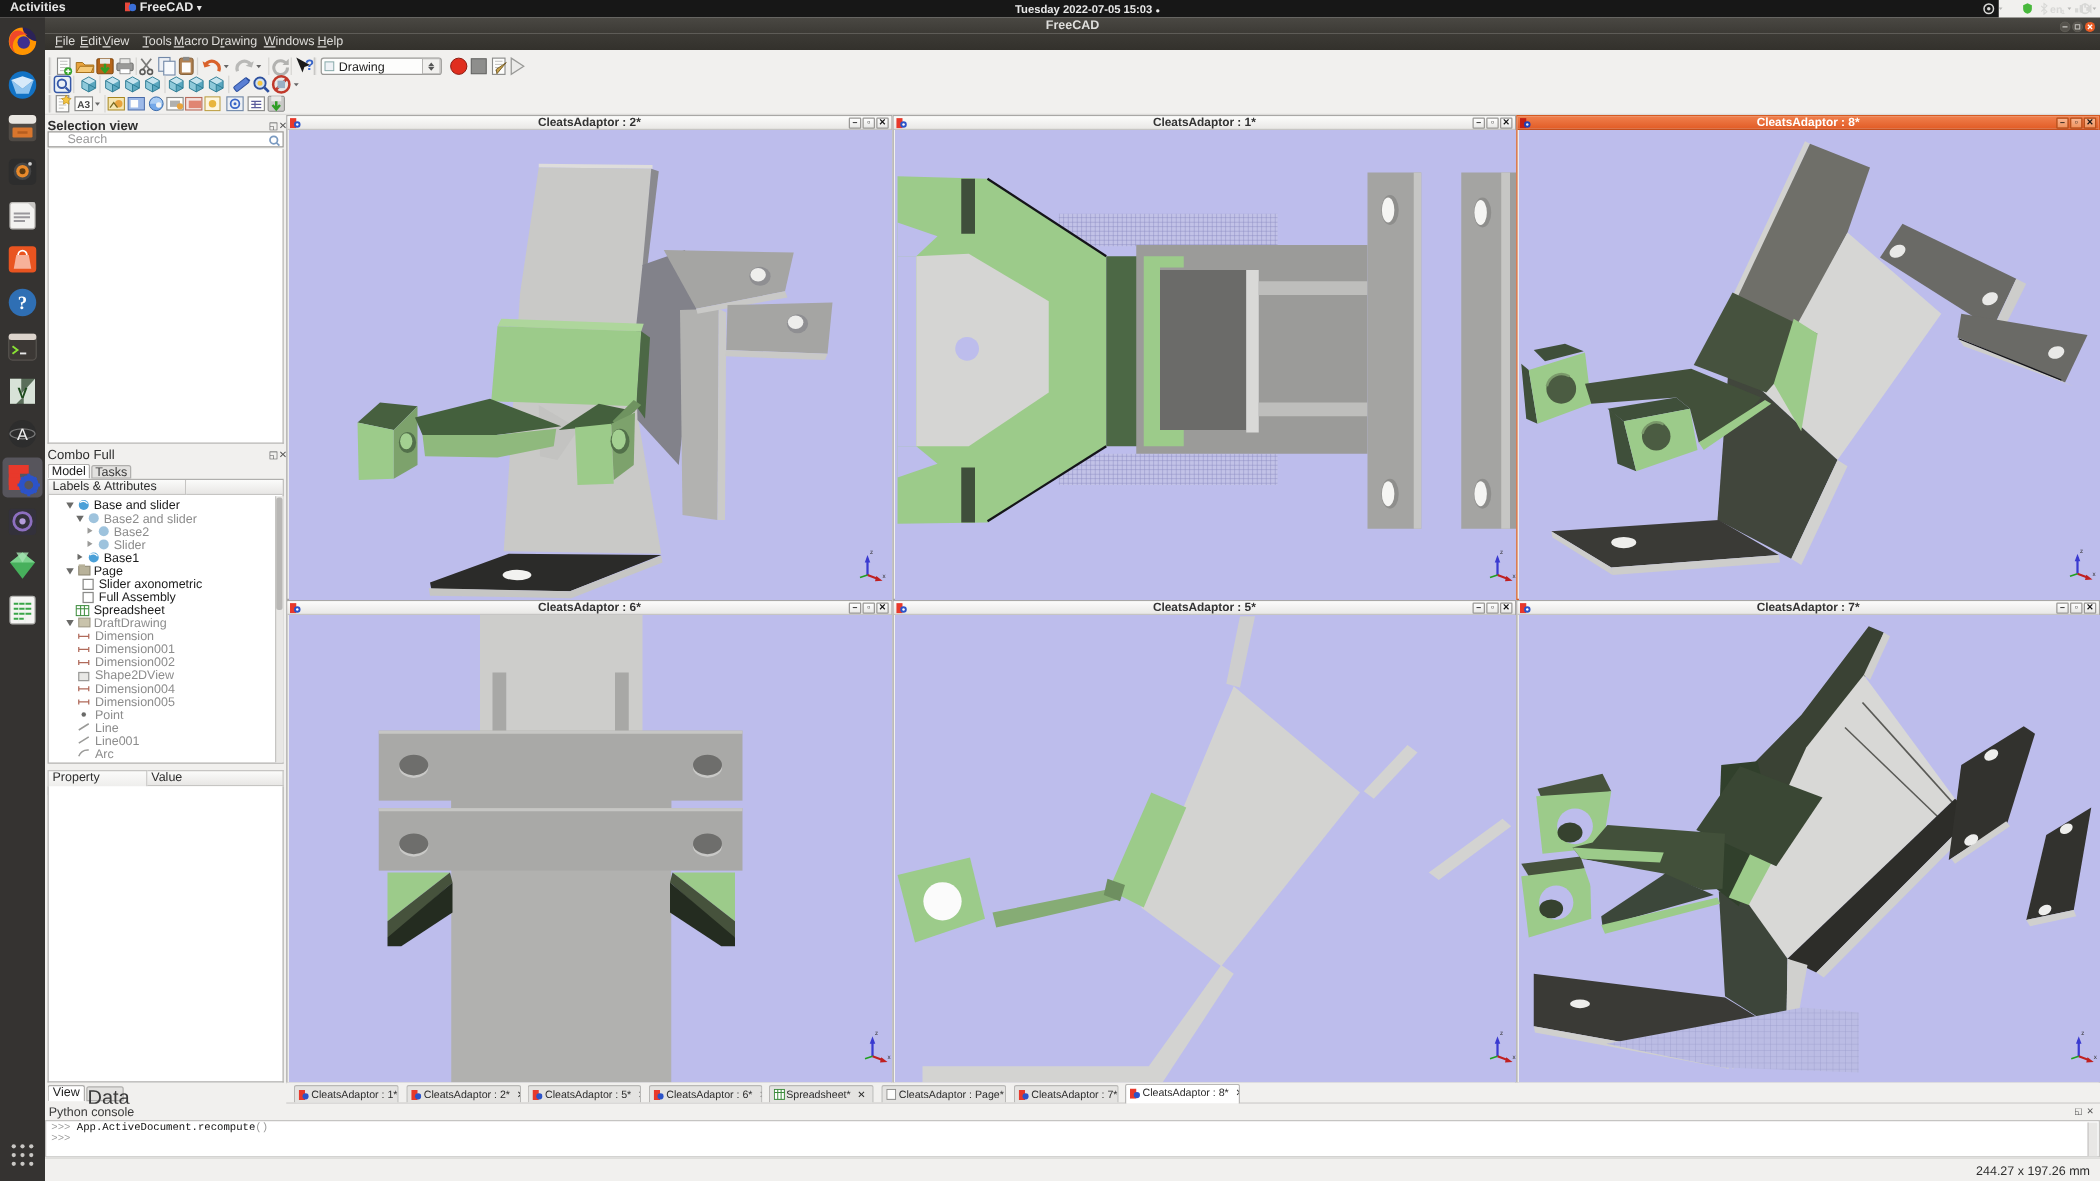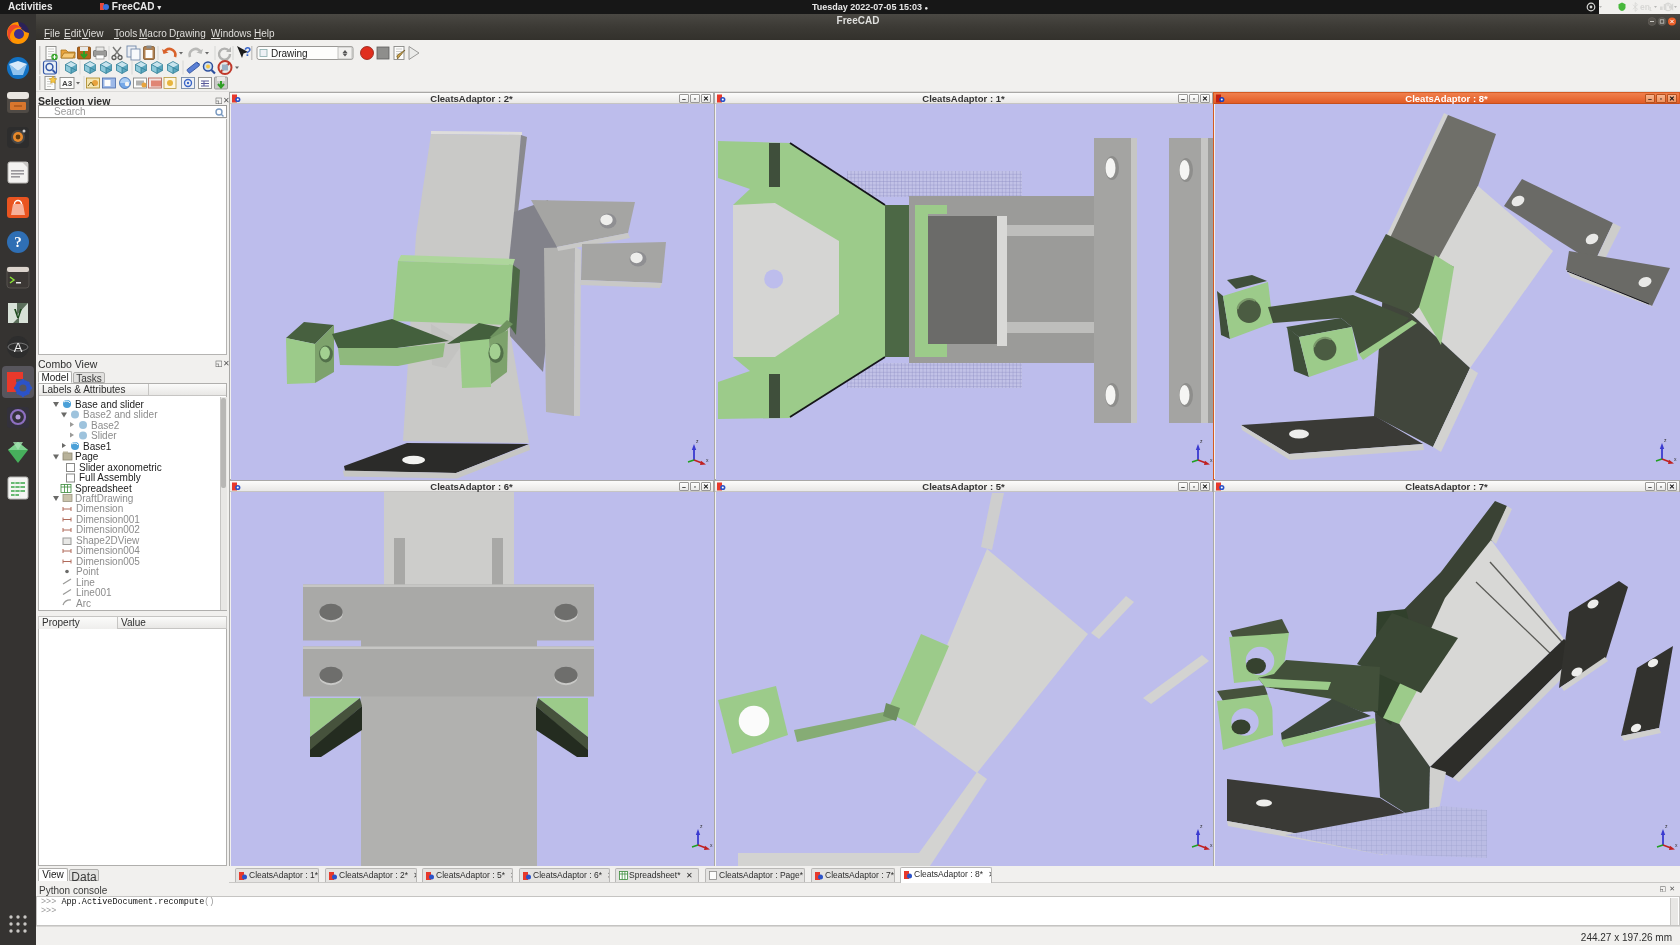--- a/index.html
+++ b/index.html
@@ -407,21 +407,21 @@
  <div class="abs" style="left:179px;top:4px;font-size:8px;color:#555">◱</div>
  <div class="abs" style="left:187px;top:4px;font-size:8px;color:#555">✕</div>
  <div class="abs" style="left:2px;top:13px;width:189px;height:13px;background:#fff;border:1px solid #9a9996;font-size:10px;color:#9a9a9a;line-height:12px;padding-left:15px">Search
    <svg style="position:absolute;right:2px;top:2px" width="9" height="9">
         <circle cx="4" cy="4" r="3" fill="none" stroke="#7a9ac0" stroke-width="1.4"></circle>
         <path d="M6,6 l2.5,2.5" stroke="#7a9ac0" stroke-width="1.4"></path>
       </svg>
  </div>
  <div class="abs" style="left:2px;top:27px;width:189px;height:236px;background:#fff;border:1px solid #b5b4b2;border-top:none"></div>
 
- <div class="abs" style="left:2px;top:266px;width:182px;font-size:10.5px;color:#2e2e2e">Combo View</div>
+ <div class="abs" style="left:2px;top:266px;width:182px;font-size:10.5px;color:#2e2e2e">Combo Full</div>
  <div class="abs" style="left:179px;top:267px;font-size:8px;color:#555">◱</div>
  <div class="abs" style="left:187px;top:267px;font-size:8px;color:#555">✕</div>
  <div class="abs" style="left:2px;top:279px;width:34px;height:12px;background:#fff;border:1px solid #b0afad;border-bottom:1px solid #fff;border-radius:2px 2px 0 0;font-size:10px;text-align:center;color:#1a1a1a;z-index:2">Model</div>
  <div class="abs" style="left:37px;top:280px;width:32px;height:11px;background:#e2e1df;border:1px solid #b0afad;border-radius:2px 2px 0 0;font-size:10px;text-align:center;color:#3a3a3a">Tasks</div>
  <div class="abs" style="left:2px;top:291px;width:189px;height:228px;background:#fff;border:1px solid #b0afad"></div>
  <div class="abs" style="left:3px;top:292px;width:110px;height:12px;background:linear-gradient(#fbfbfa,#e8e7e5);border-right:1px solid #c6c5c3;border-bottom:1px solid #c6c5c3;font-size:10px;color:#2e2e2e;padding-left:3px">Labels &amp; Attributes</div>
  <div class="abs" style="left:113px;top:292px;width:77px;height:12px;background:linear-gradient(#fbfbfa,#e8e7e5);border-bottom:1px solid #c6c5c3"></div>
 
  <svg class="abs" style="left:3px;top:305px" width="180" height="213" font-family="Liberation Sans" font-size="10">
   <g fill="#1b1b1b">
@@ -488,21 +488,21 @@
  </svg>
 
  <div class="abs" style="left:184px;top:305px;width:7px;height:213px;background:#e8e7e5;border-left:1px solid #c6c5c3"></div>
  <div class="abs" style="left:185px;top:306px;width:5px;height:90px;background:#b8b7b5;border-radius:2px"></div>
 
  <div class="abs" style="left:2px;top:524px;width:80px;height:13px;background:linear-gradient(#fbfbfa,#e8e7e5);border:1px solid #c6c5c3;font-size:10px;color:#2e2e2e;padding:0 0 18px 3px">Property</div>
  <div class="abs" style="left:82px;top:524px;width:109px;height:13px;background:linear-gradient(#fbfbfa,#e8e7e5);border:1px solid #c6c5c3;border-left:none;font-size:10px;color:#2e2e2e;padding:0 0 0 3px">Value</div>
  <div class="abs" style="left:2px;top:537px;width:189px;height:237px;background:#fff;border:1px solid #b0afad;border-top:none"></div>
 
  <div class="abs" style="left:2px;top:776px;width:30px;height:13px;background:#fff;border:1px solid #b0afad;border-bottom:none;border-radius:2px 2px 0 0;font-size:10px;text-align:center;color:#1a1a1a">View</div>
- <div class="abs" style="left:33px;top:777px;width:30px;height:12px;background:#e2e1df;border:1px solid #b0afad;border-radius:2px 2px 0 0;font-size:12px;text-align:center;color:#3a3a3a">Data</div>
+ <div class="abs" style="left:33px;top:777px;width:30px;height:12px;background:#e2e1df;border:1px solid #b0afad;border-radius:2px 2px 0 0;font-size:16px;text-align:right;color:#3a3a3a">Data</div>
 </div>
 
 <div class="mdi" style="left:229px;top:92px;width:485px;height:388px">
  <div class="mtitle">CleatsAdaptor : 2*
   <svg class="micon" width="9" height="9">
         <rect width="5" height="8" y="0.5" fill="#e8392b"></rect>
         <circle cx="5.8" cy="5.5" r="2.6" fill="#2c53c8"></circle>
         <circle cx="5.8" cy="5.5" r="1" fill="#fff"></circle>
       </svg>
   <span class="mbtn" style="right:24px">–</span><span class="mbtn" style="right:13px">▫</span><span class="mbtn" style="right:2px">✕</span>

